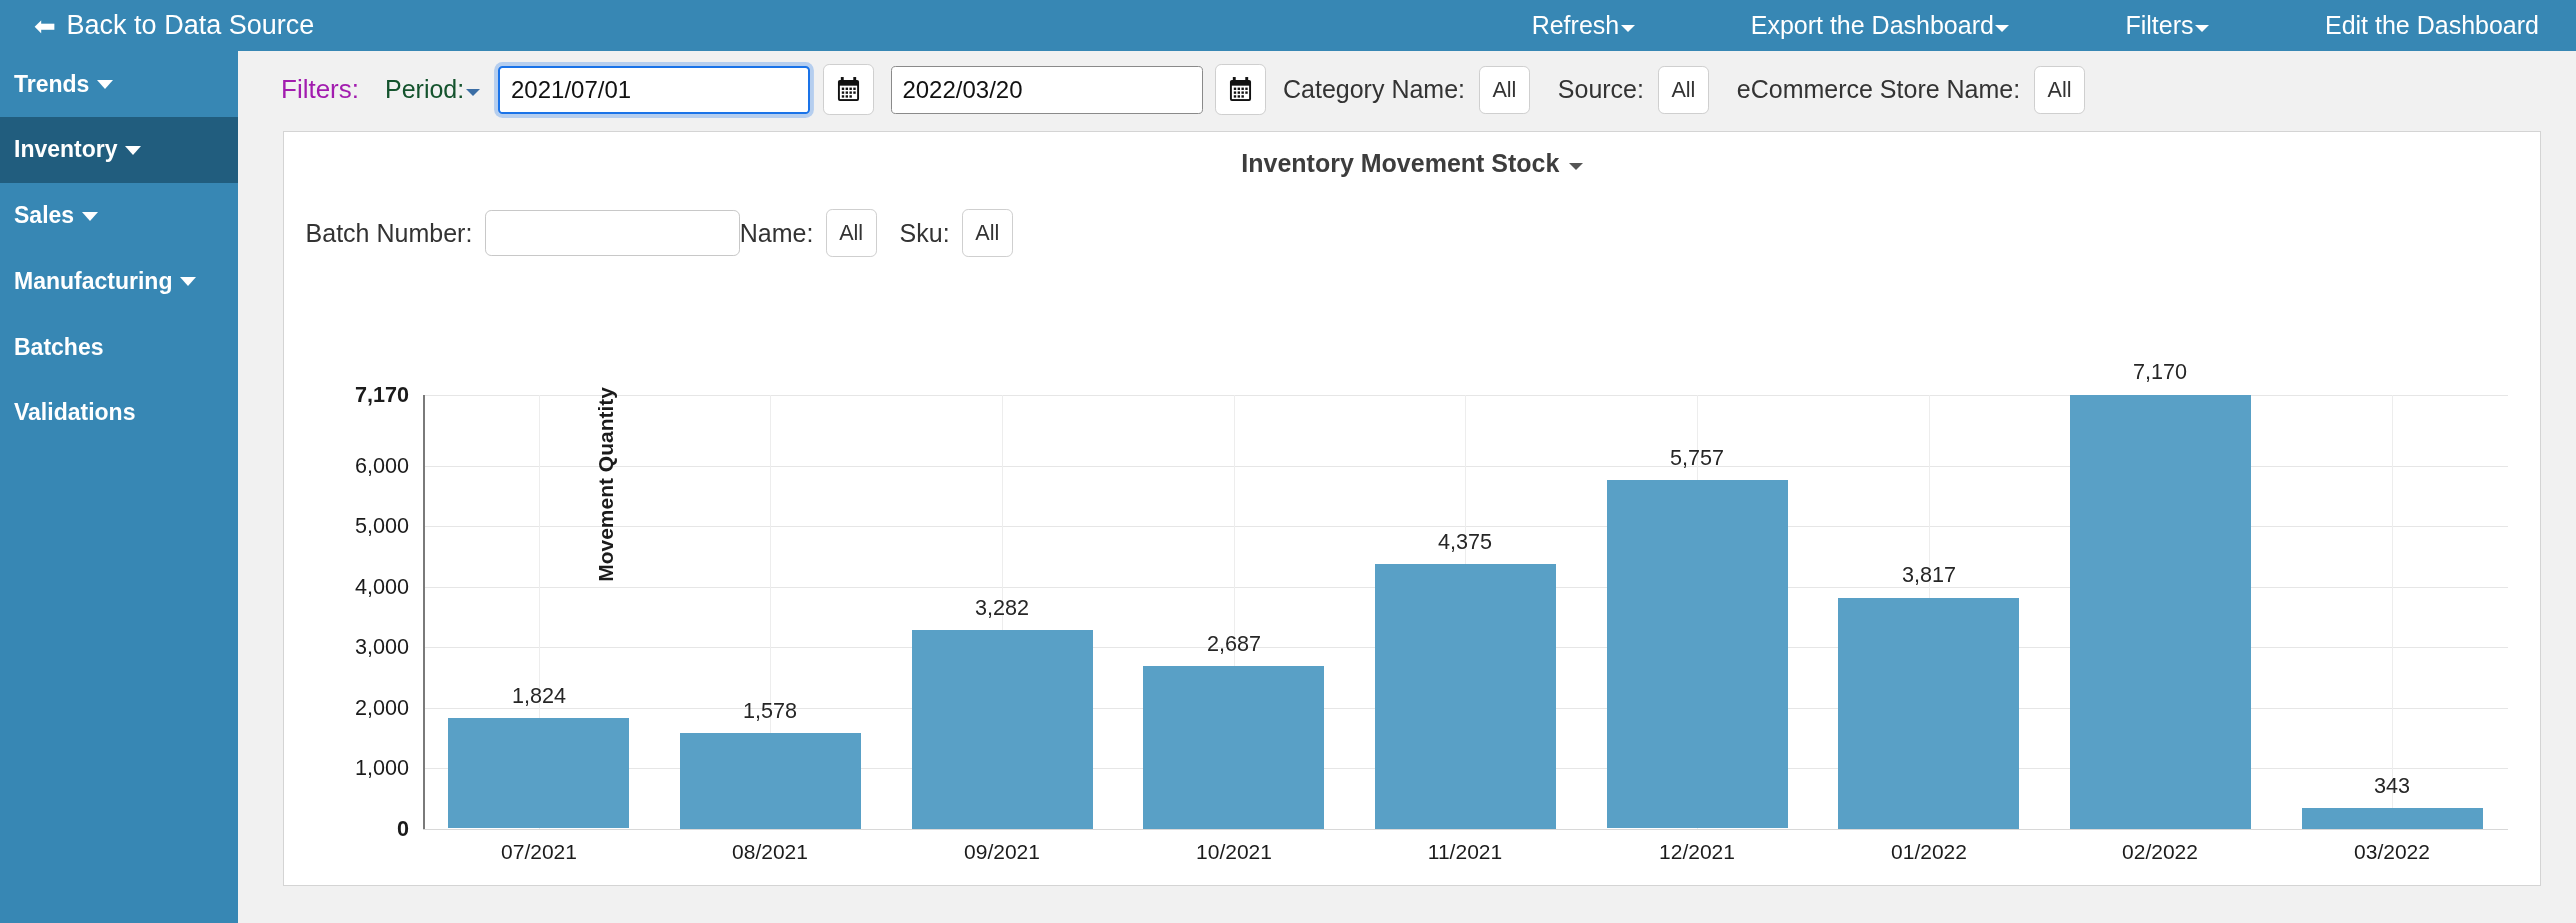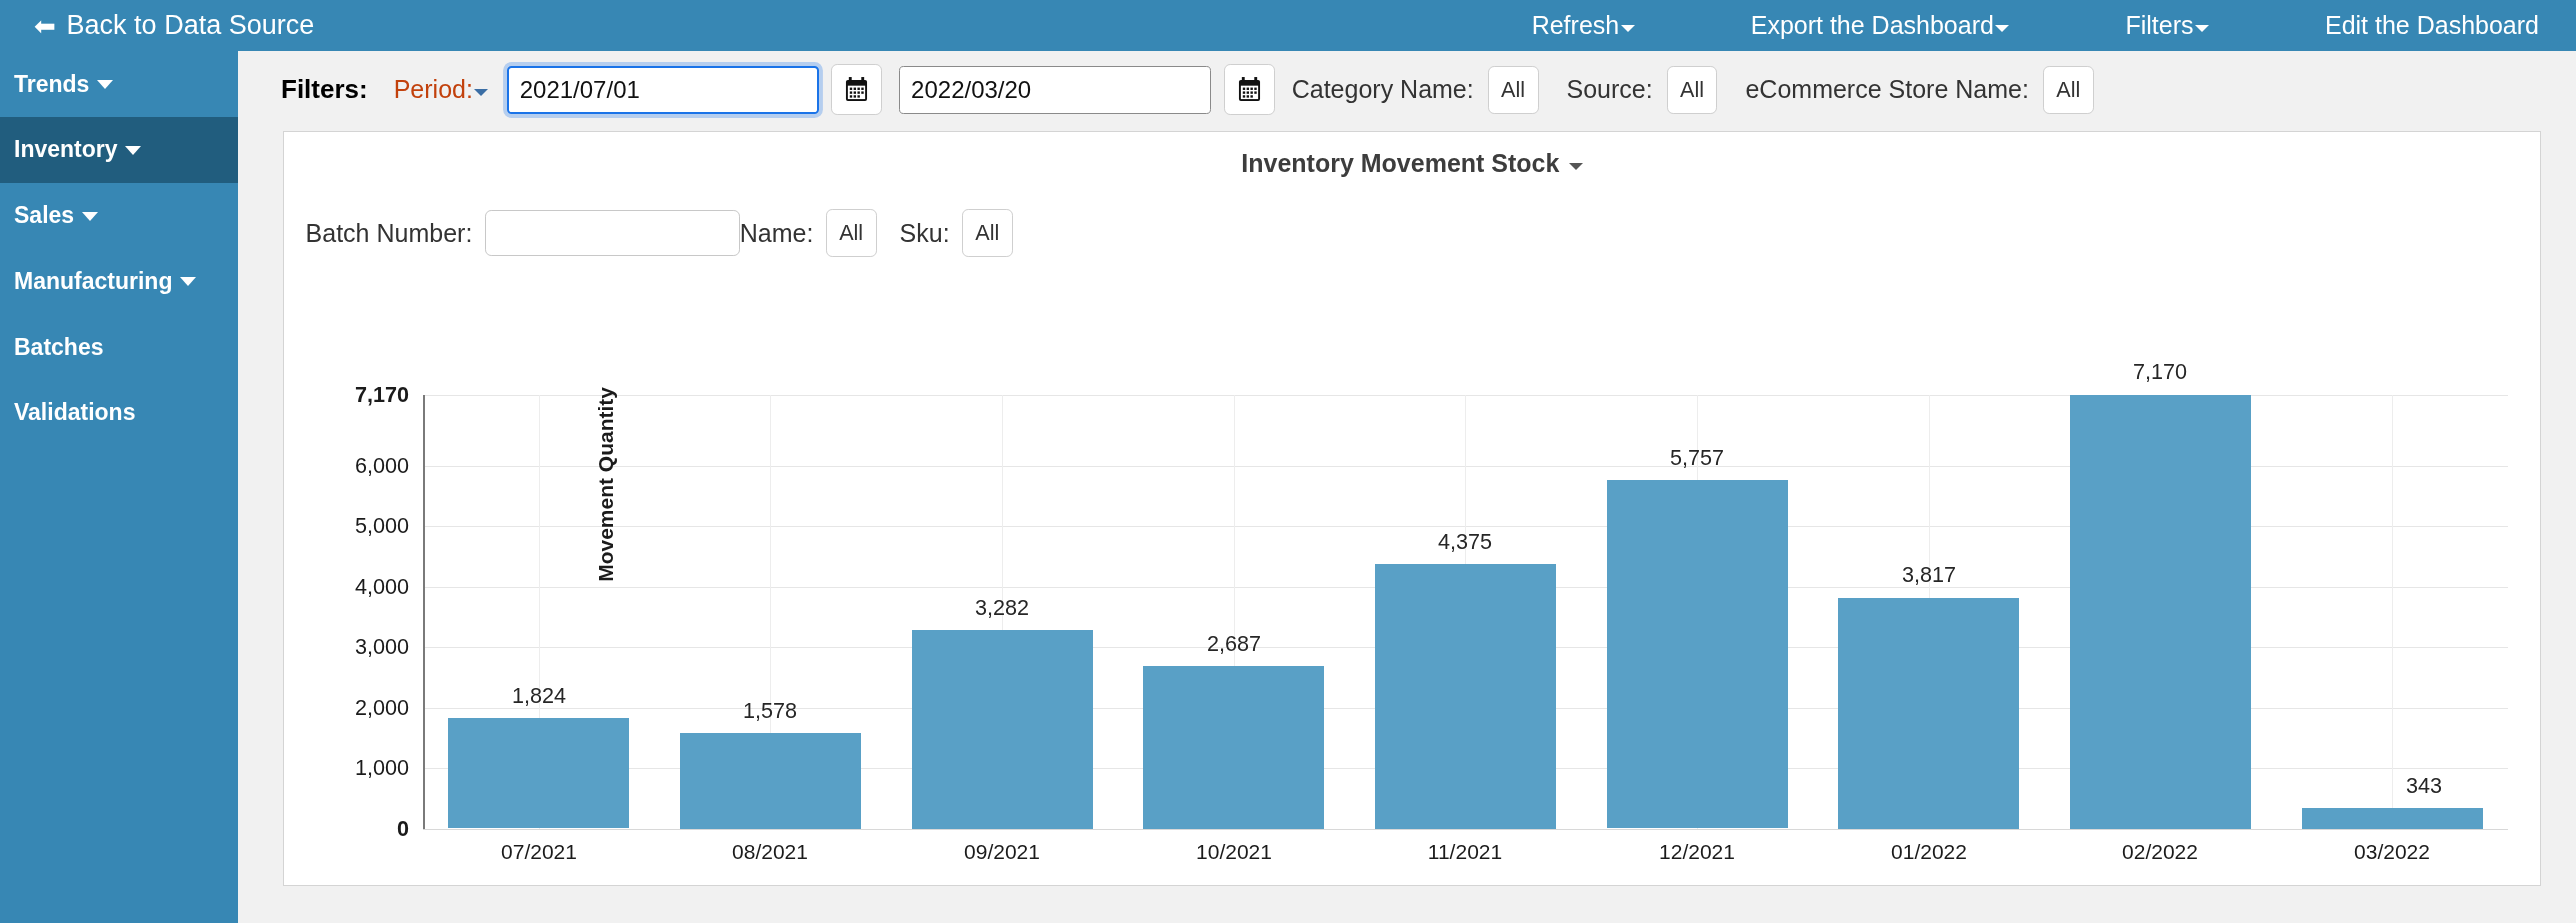--- a/index.html
+++ b/index.html
@@ -56,22 +56,22 @@
     border-top:9.3px solid #fff; margin-left:7.7px;
     position:relative; top:-2.3px;
   }
 
   
   .filters-bar {
     position:absolute; top:51px; left:238px; width:2338px; height:77px;
     background:#f1f1f1;
     display:flex; align-items:center; padding-left:43px;
   }
-  .filters-label { font-size:26px; font-weight:bold; color:#000000; margin-right:26px; }
-  .period-label  { font-size:25px; color:#c2410c; margin-right:18.5px; white-space:nowrap; cursor:pointer; }
+  .filters-label { font-size:26px; font-weight:normal; color:#a21caf; margin-right:26px; }
+  .period-label  { font-size:25px; color:#14532d; margin-right:18.5px; white-space:nowrap; cursor:pointer; }
   .period-label .caret-small { border-top-color:#3b6ea5; }
   .date-input {
     width:312px; height:48px; font-size:24px; padding:0 10.8px;
     font-family:"Liberation Sans", sans-serif;
     border:0.8px solid #8a8a8a; border-radius:4.6px; background:#fff; color:#111;
   }
   .date-input.focused {
     border:2.3px solid #1a73e8;
     box-shadow:0 0 0 3.9px rgba(26,115,232,0.28);
   }
@@ -281,21 +281,21 @@
         <div class="vgrid" style="left: 1645px; top: 31px; height: 434px;"></div>
         <div class="bar" style="left: 1554px; top: 234px; width: 181px; height: 231px; background: rgb(89, 160, 198);"></div>
         <div class="bar-label" style="left: 1645px; top: 198px;">3,817</div>
         <div class="tick-x" style="left: 1645px; top: 476px;">01/2022</div>
         <div class="vgrid" style="left: 1876px; top: 31px; height: 434px;"></div>
         <div class="bar" style="left: 1786px; top: 31px; width: 181px; height: 434px; background: rgb(89, 160, 198);"></div>
         <div class="bar-label" style="left: 1876px; top: -4.6px;">7,170</div>
         <div class="tick-x" style="left: 1876px; top: 476px;">02/2022</div>
         <div class="vgrid" style="left: 2108px; top: 31px; height: 434px;"></div>
         <div class="bar" style="left: 2018px; top: 444px; width: 181px; height: 21px; background: rgb(89, 160, 198);"></div>
-        <div class="bar-label" style="left: 2108px; top: 409px; margin-left: 32px;">343</div>
+        <div class="bar-label" style="left: 2108px; top: 409px;">343</div>
         <div class="tick-x" style="left: 2108px; top: 476px;">03/2022</div>
         <div class="gridline" style="left: 139px; top: 465px; width: 2085px; background: rgb(216, 216, 216);"></div>
       </div>
   </div>
 
   <div class="ylabel">Movement Quantity</div>
 
 </div>
 
 

